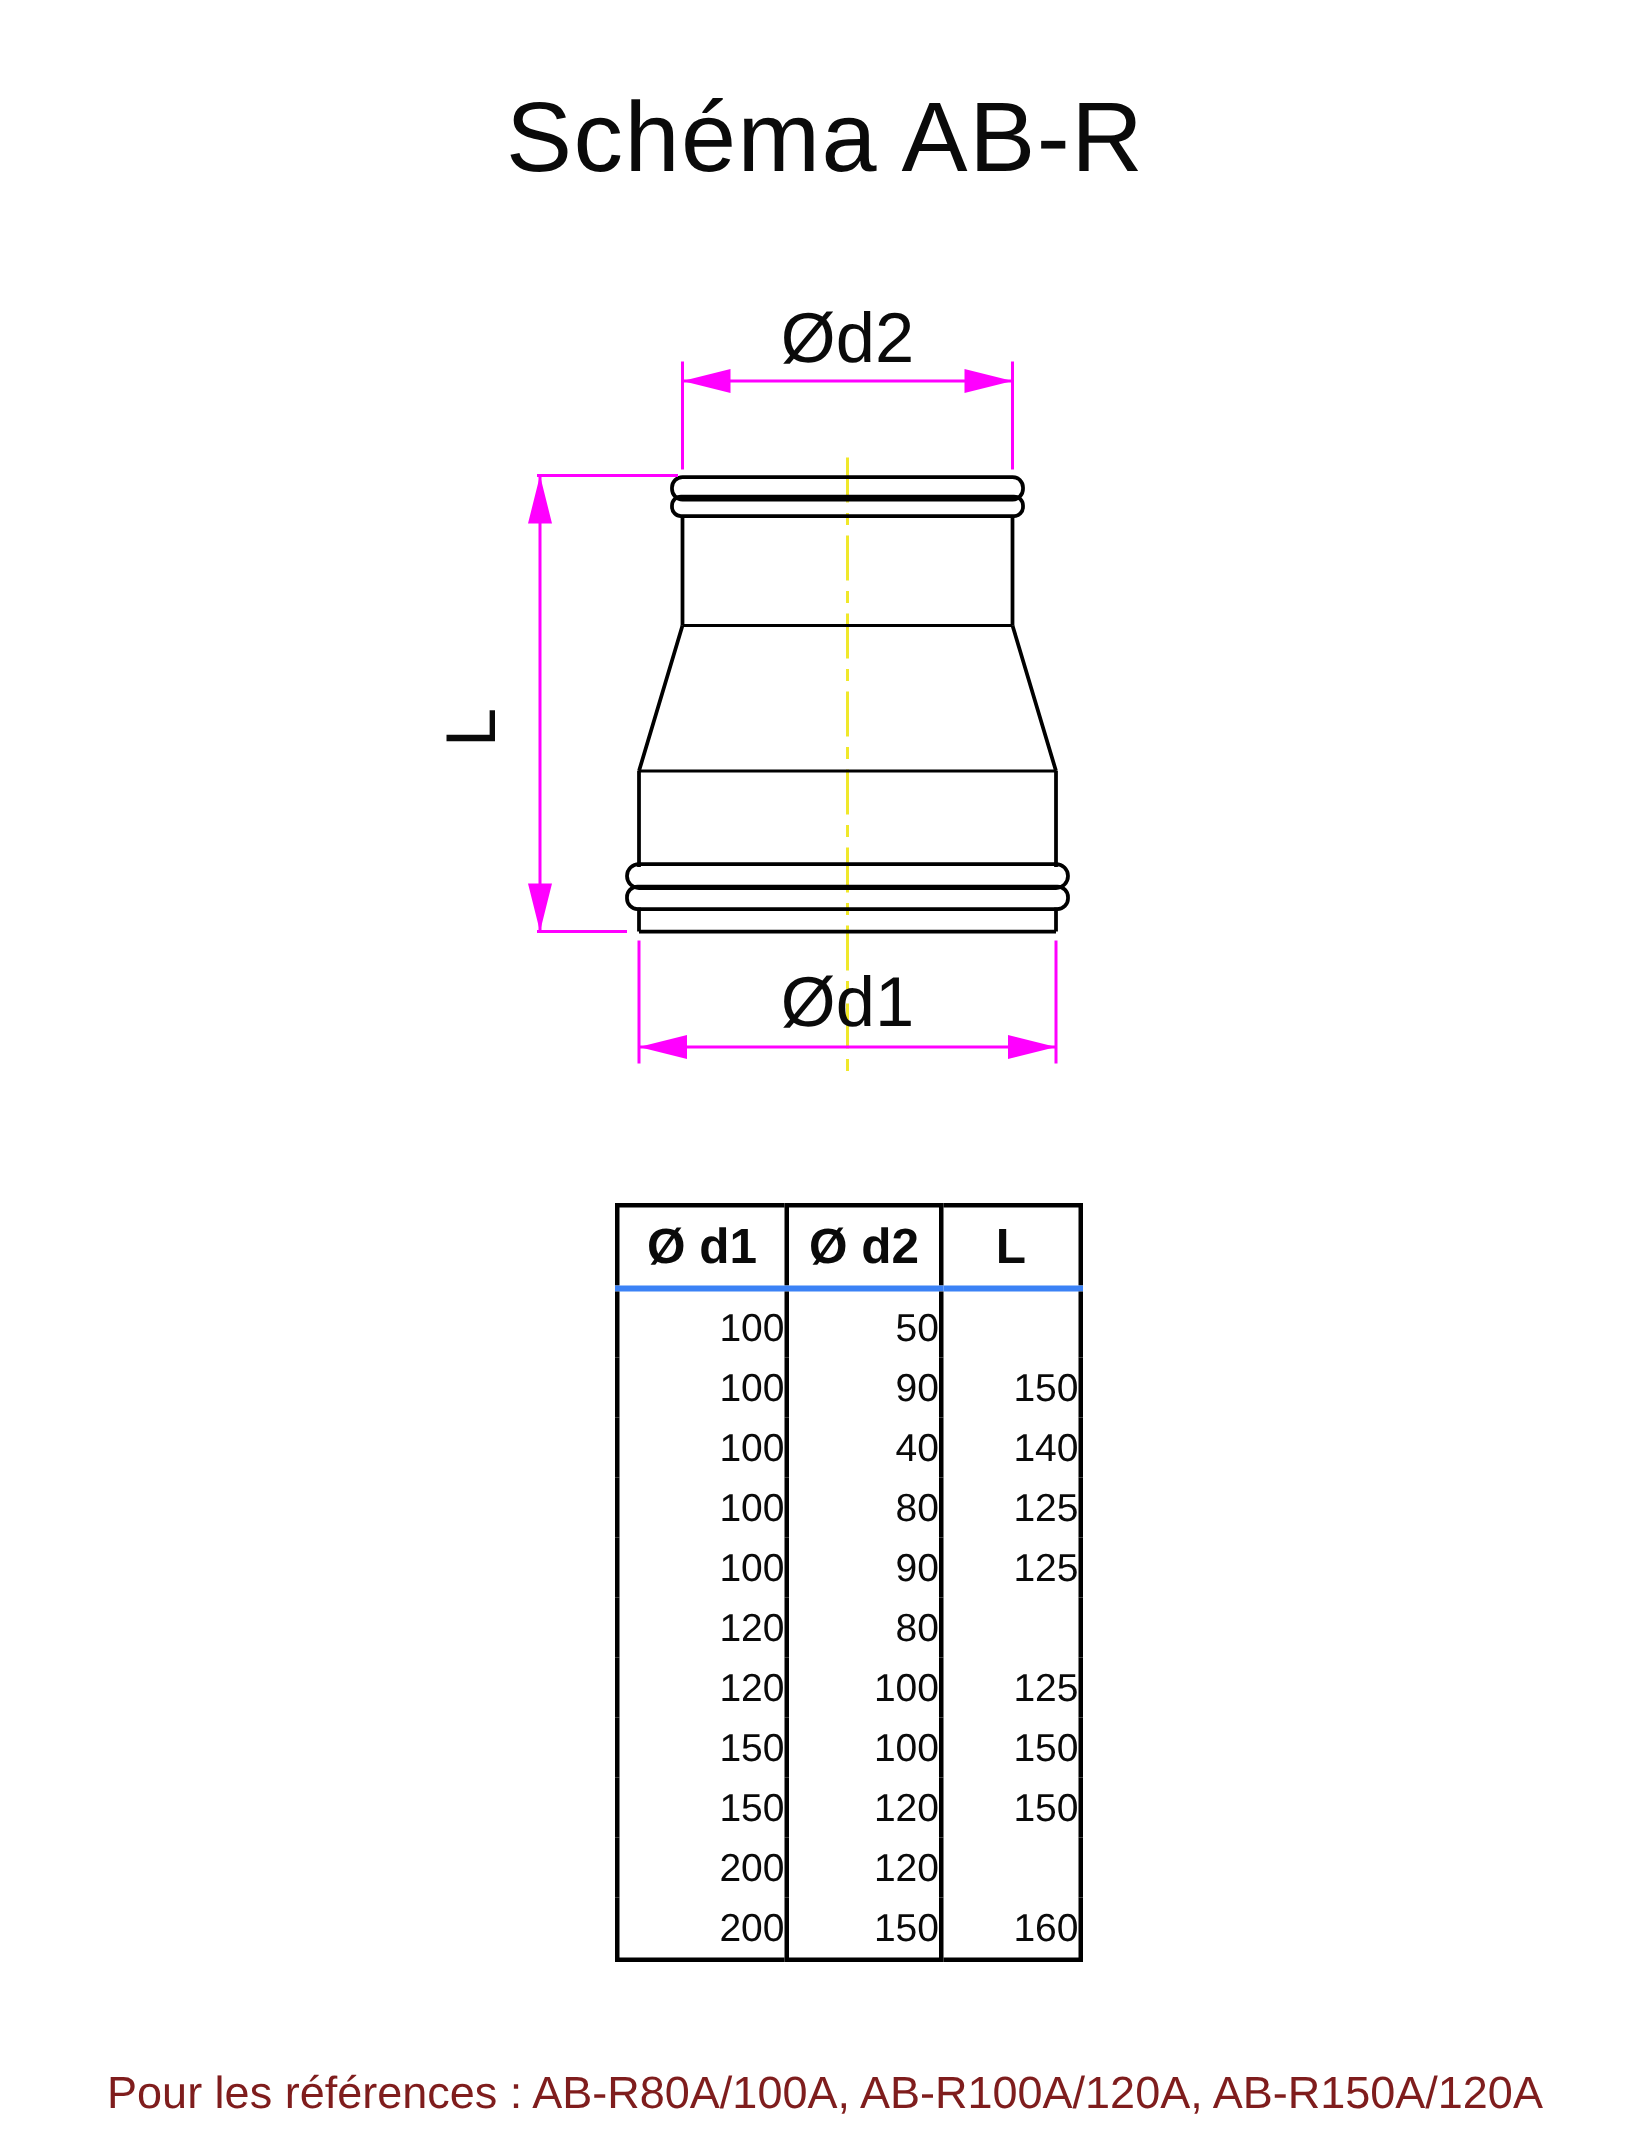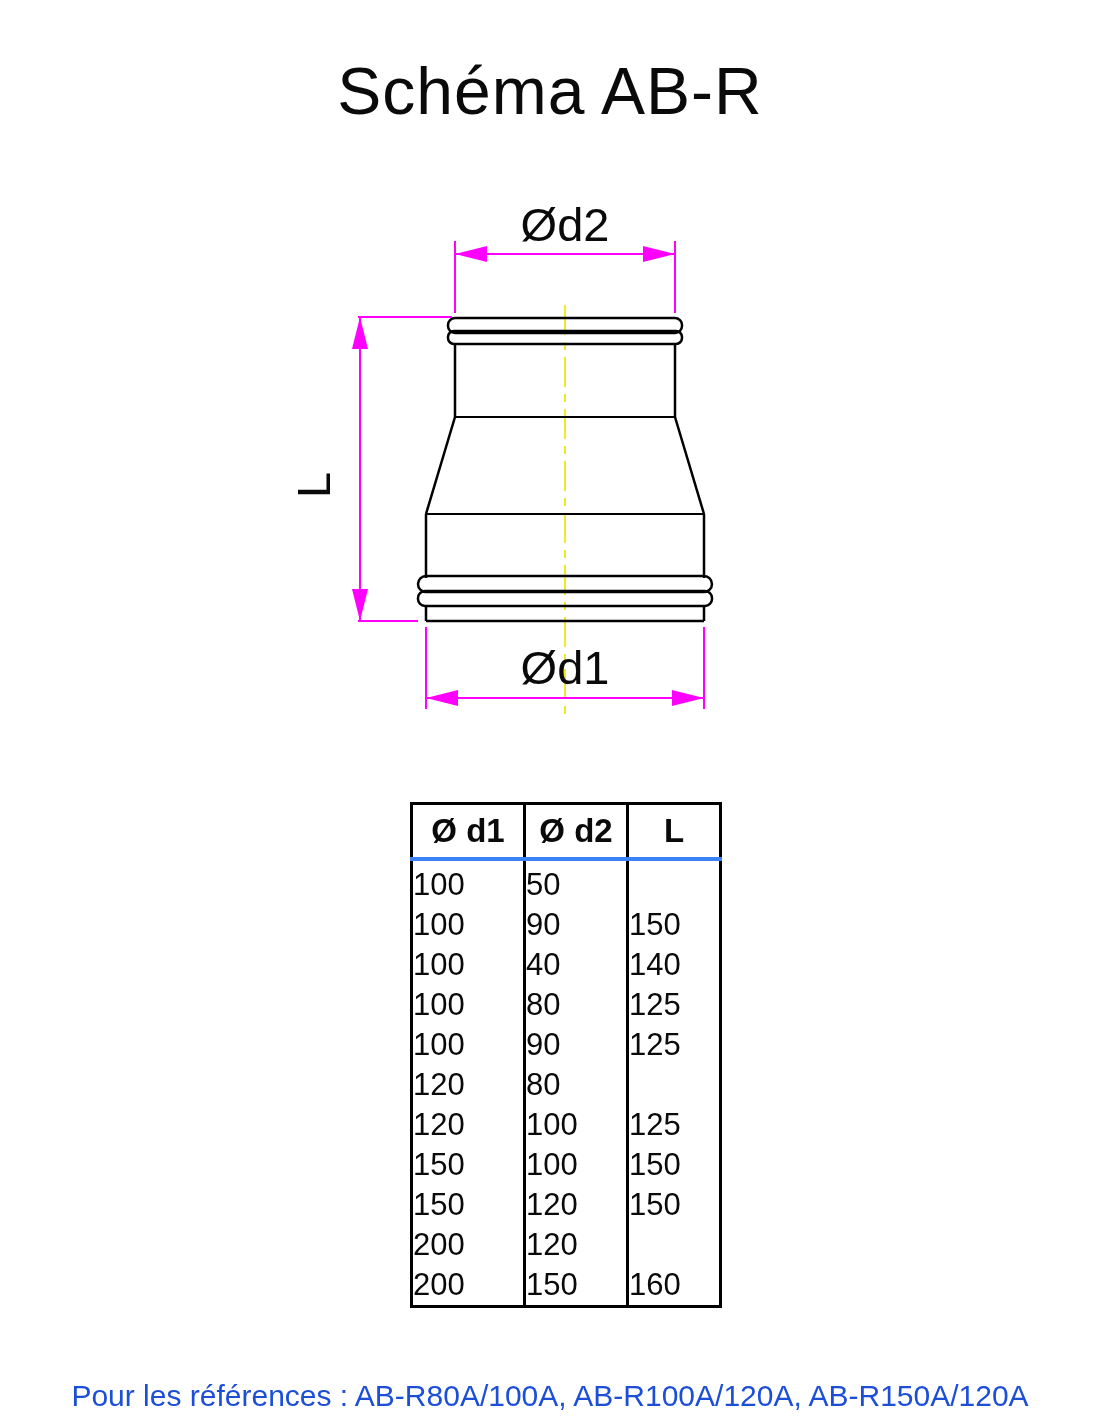--- a/index.html
+++ b/index.html
@@ -73,39 +73,39 @@
     font-size: 33px;
     font-weight: 700;
     text-align: center;
     vertical-align: middle;
     border-bottom: 4px solid #3b82f6;
     padding: 0;
   }
   table.dim-table td {
     height: 40px;
     line-height: 40px;
-    font-size: 31px;
+    font-size: 26px;
     font-weight: 400;
-    text-align: left;
+    text-align: right;
     vertical-align: middle;
     padding: 0;
   }
   table.dim-table th + th,
   table.dim-table td + td { border-left: 3px solid #000; }
   table.dim-table tbody tr:first-child td { padding-top: 4px; }
 
   .footer-note {
     position: absolute;
     top: 1362px;
     left: 0;
     width: 100%;
     text-align: center;
     font-size: 30px;
     font-weight: 400;
-    color: #1d4ed8;
+    color: #7f1d1d;
   }
 </style>
 </head>
 <body style="--dim-color: #ff00ff; --centerline-color: #f0e82a;">
 
 <div class="page">
 
   <div class="title">Schéma AB-R</div>
 
   <svg class="drawing" width="1100" height="760" viewBox="0 0 1100 760">

